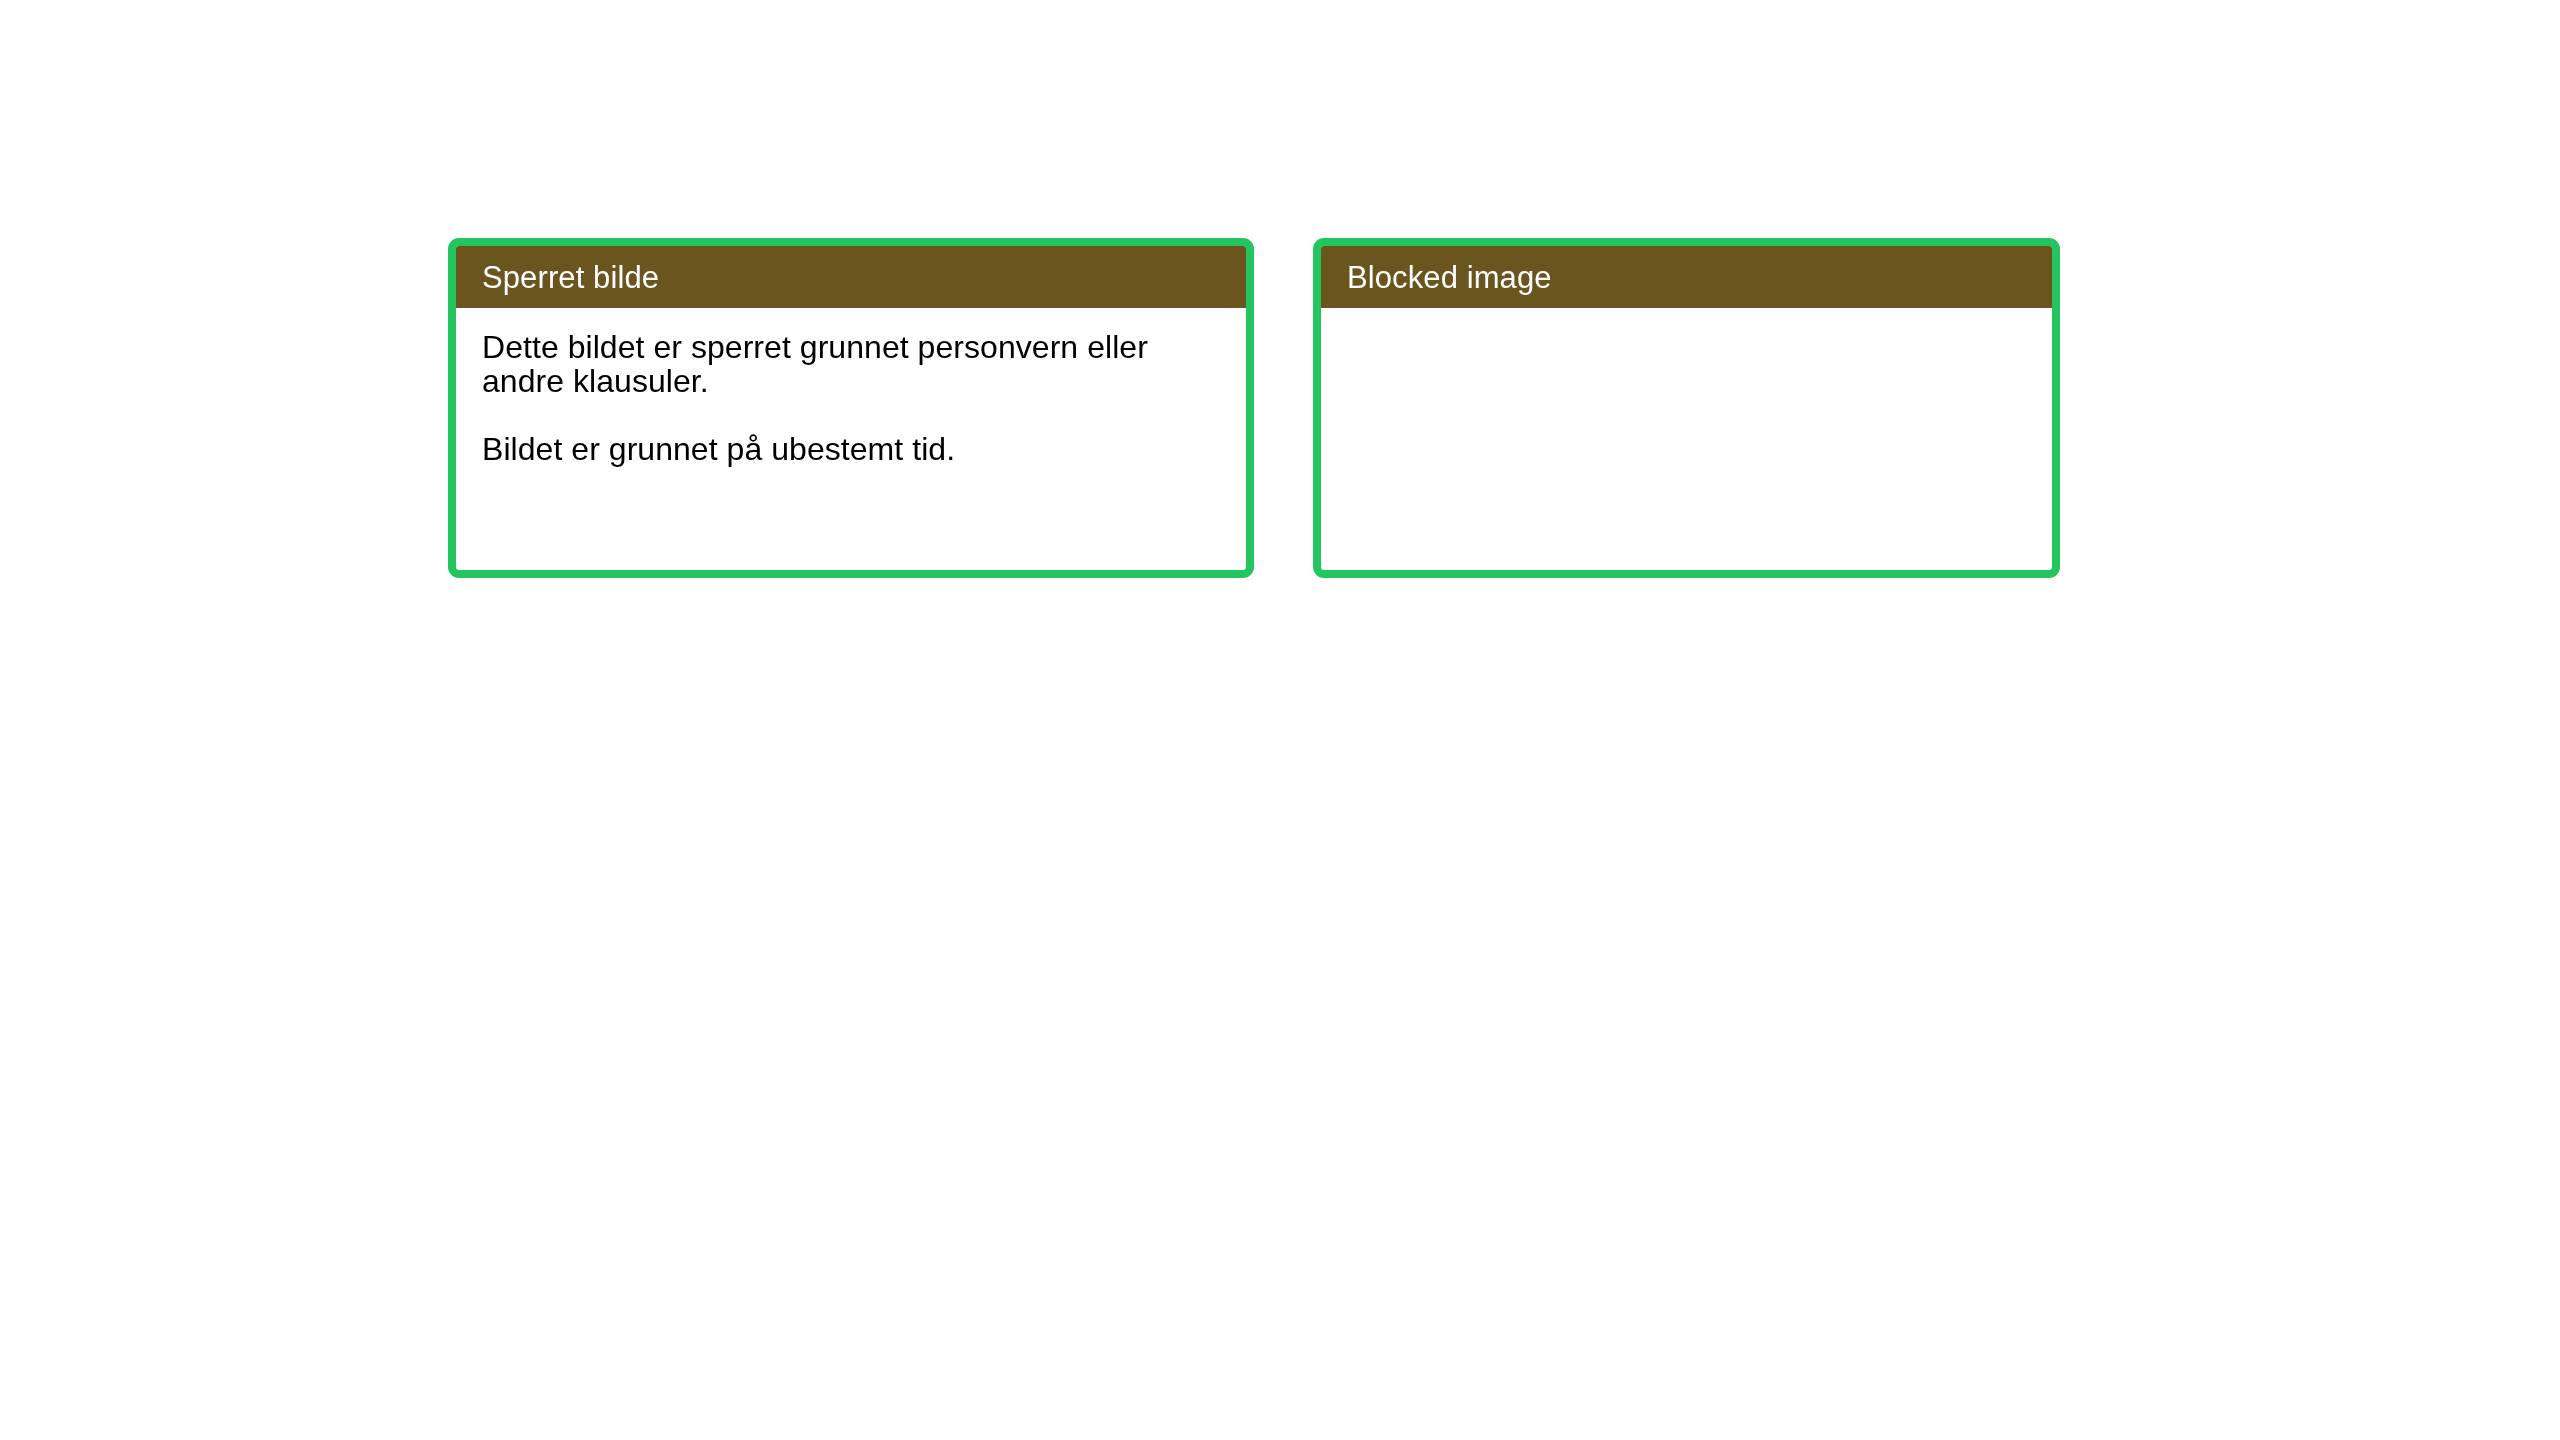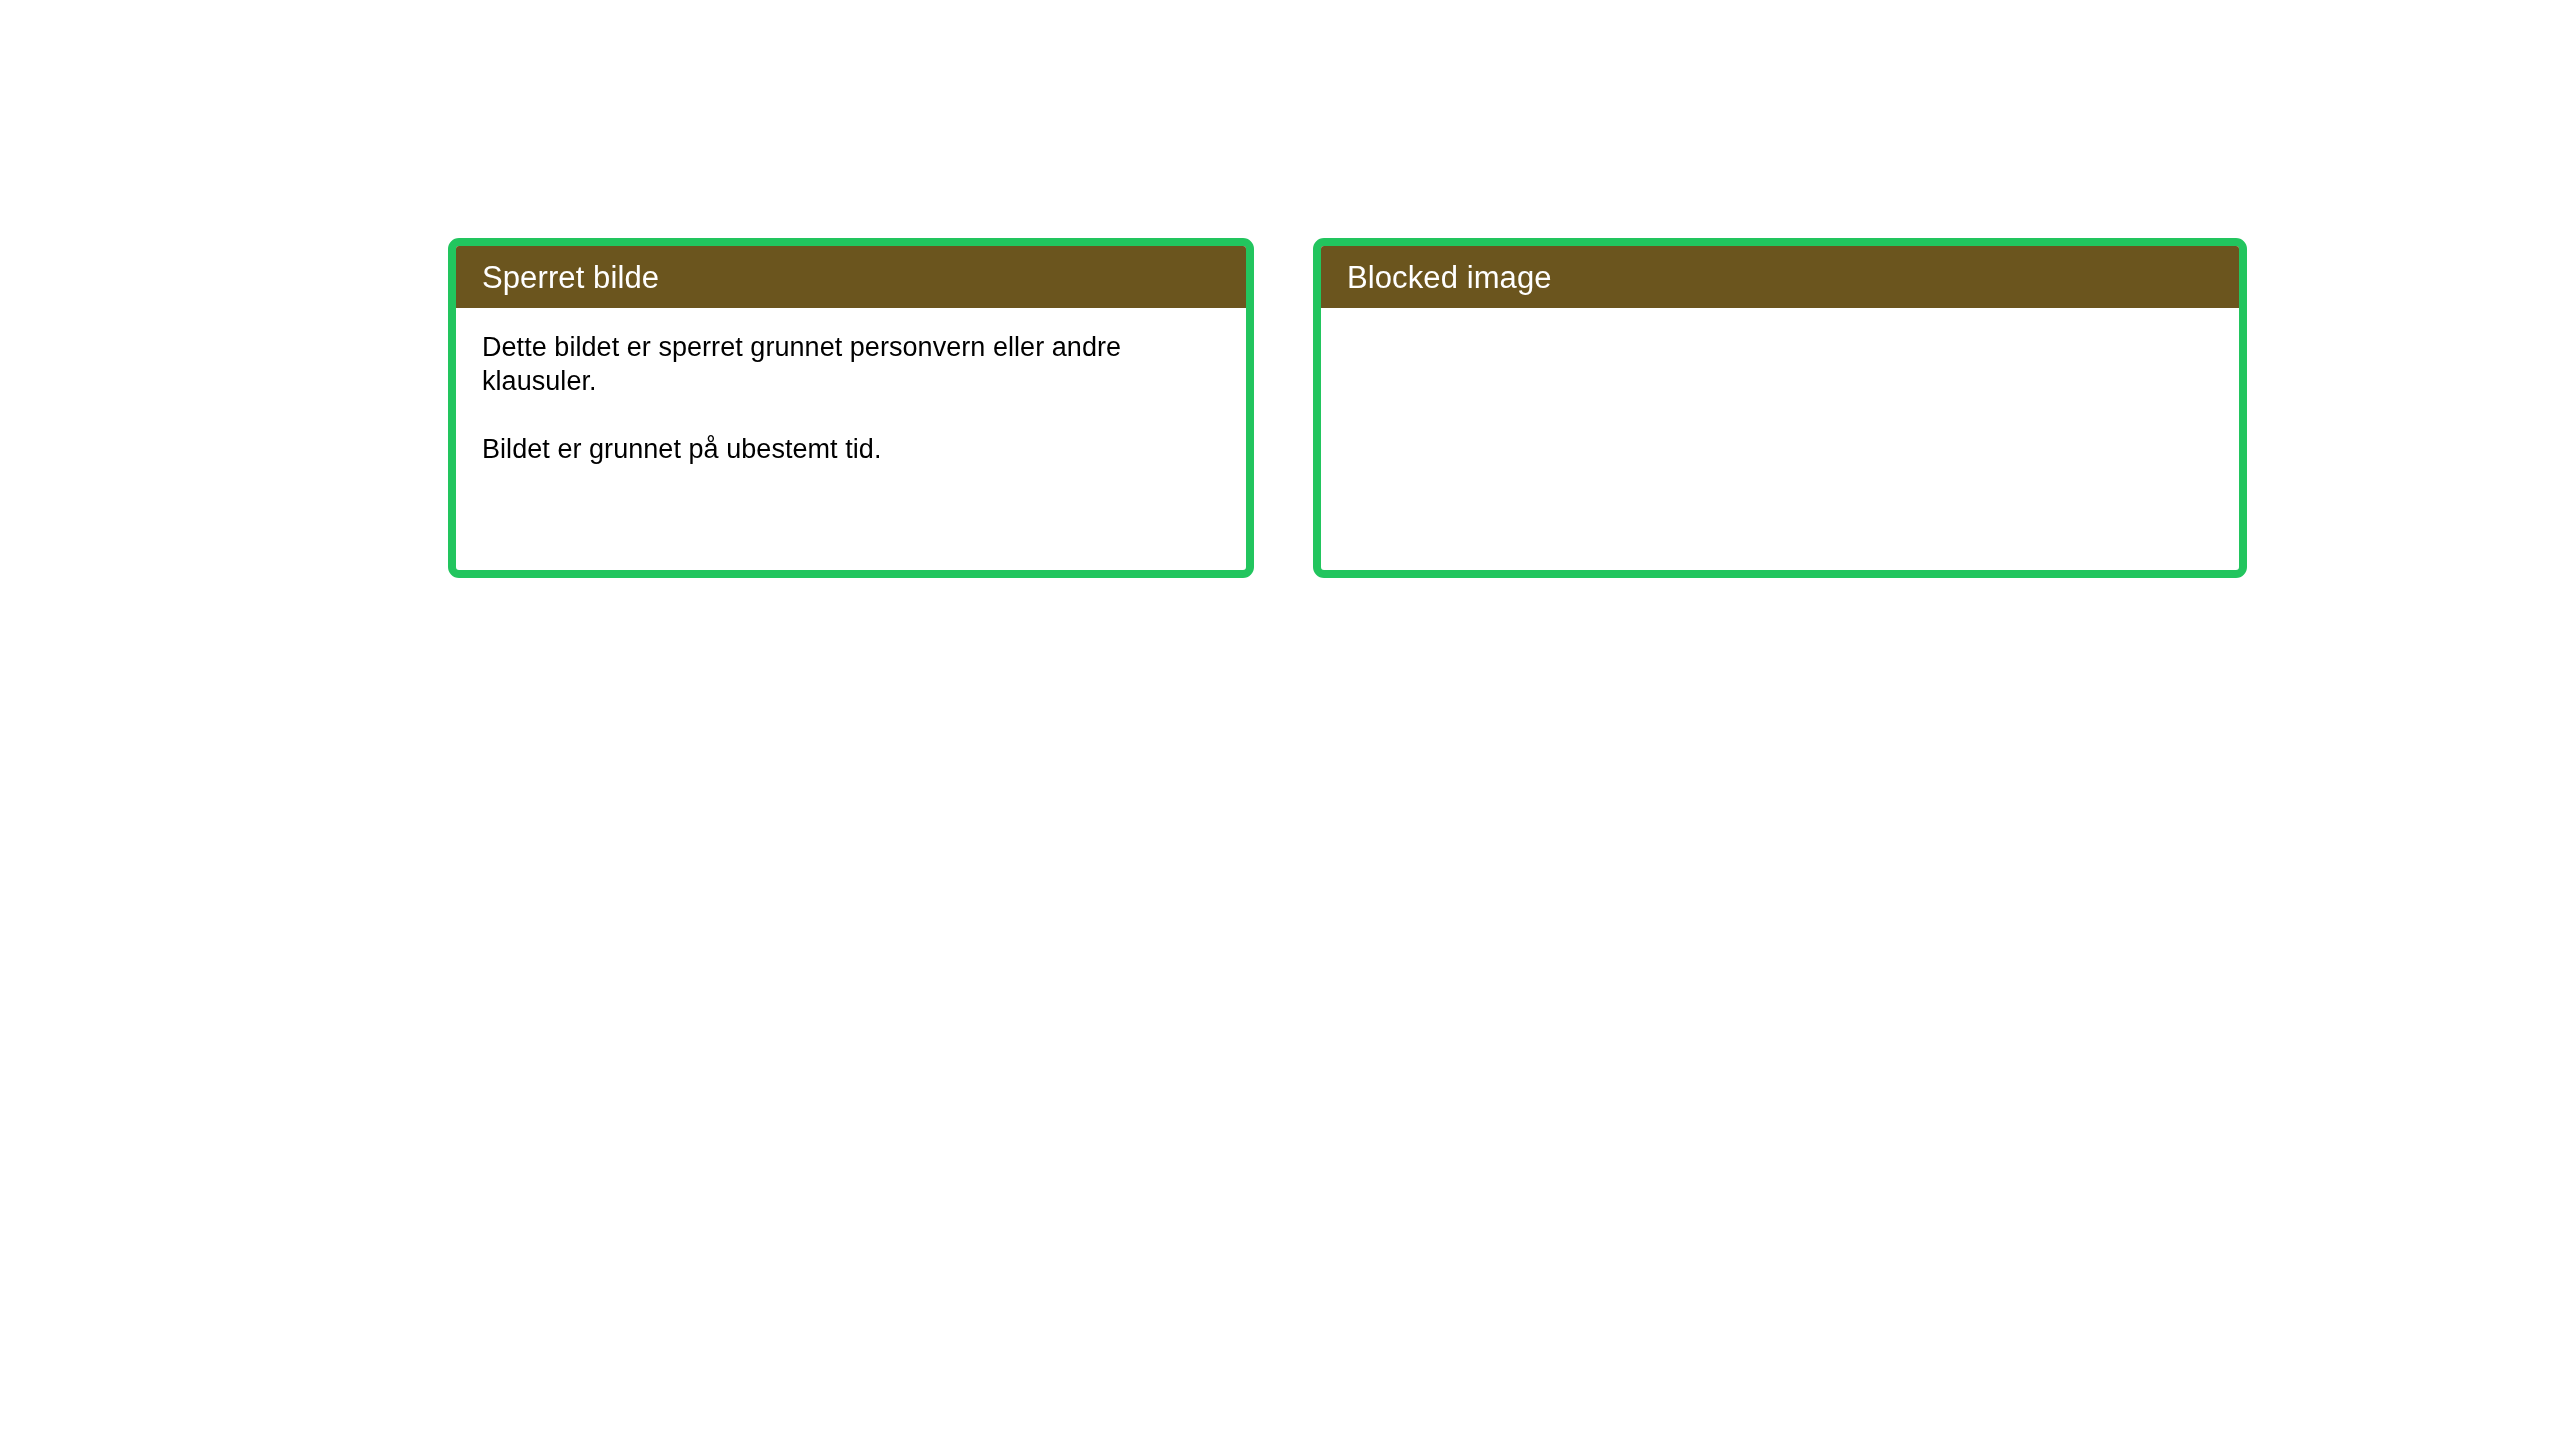--- a/index.html
+++ b/index.html
@@ -36,21 +36,21 @@
   .notice-card.card-no {
     left: 448px;
     top: 238px;
     width: 806px;
     height: 340px;
   }
 
   .notice-card.card-en {
     left: 1313px;
     top: 238px;
-    width: 934px;
+    width: 747px;
     height: 340px;
   }
 
   .card-header {
     box-sizing: border-box;
     width: 100%;
     height: 62px;
     background: #6b551e;
     display: flex;
     align-items: center;
@@ -70,21 +70,21 @@
   .card-body {
     box-sizing: border-box;
     padding: 22px 24px 0 26px;
     background: #ffffff;
   }
 
   .card-paragraph {
     margin: 0;
     color: #000000;
     font-family: "Liberation Sans", sans-serif;
-    font-size: 27px;
+    font-size: 32px;
     font-weight: 400;
     line-height: 34px;
     letter-spacing: 0.05px;
   }
 
   .paragraph-gap {
     height: 34px;
   }
 </style>
 </head>

